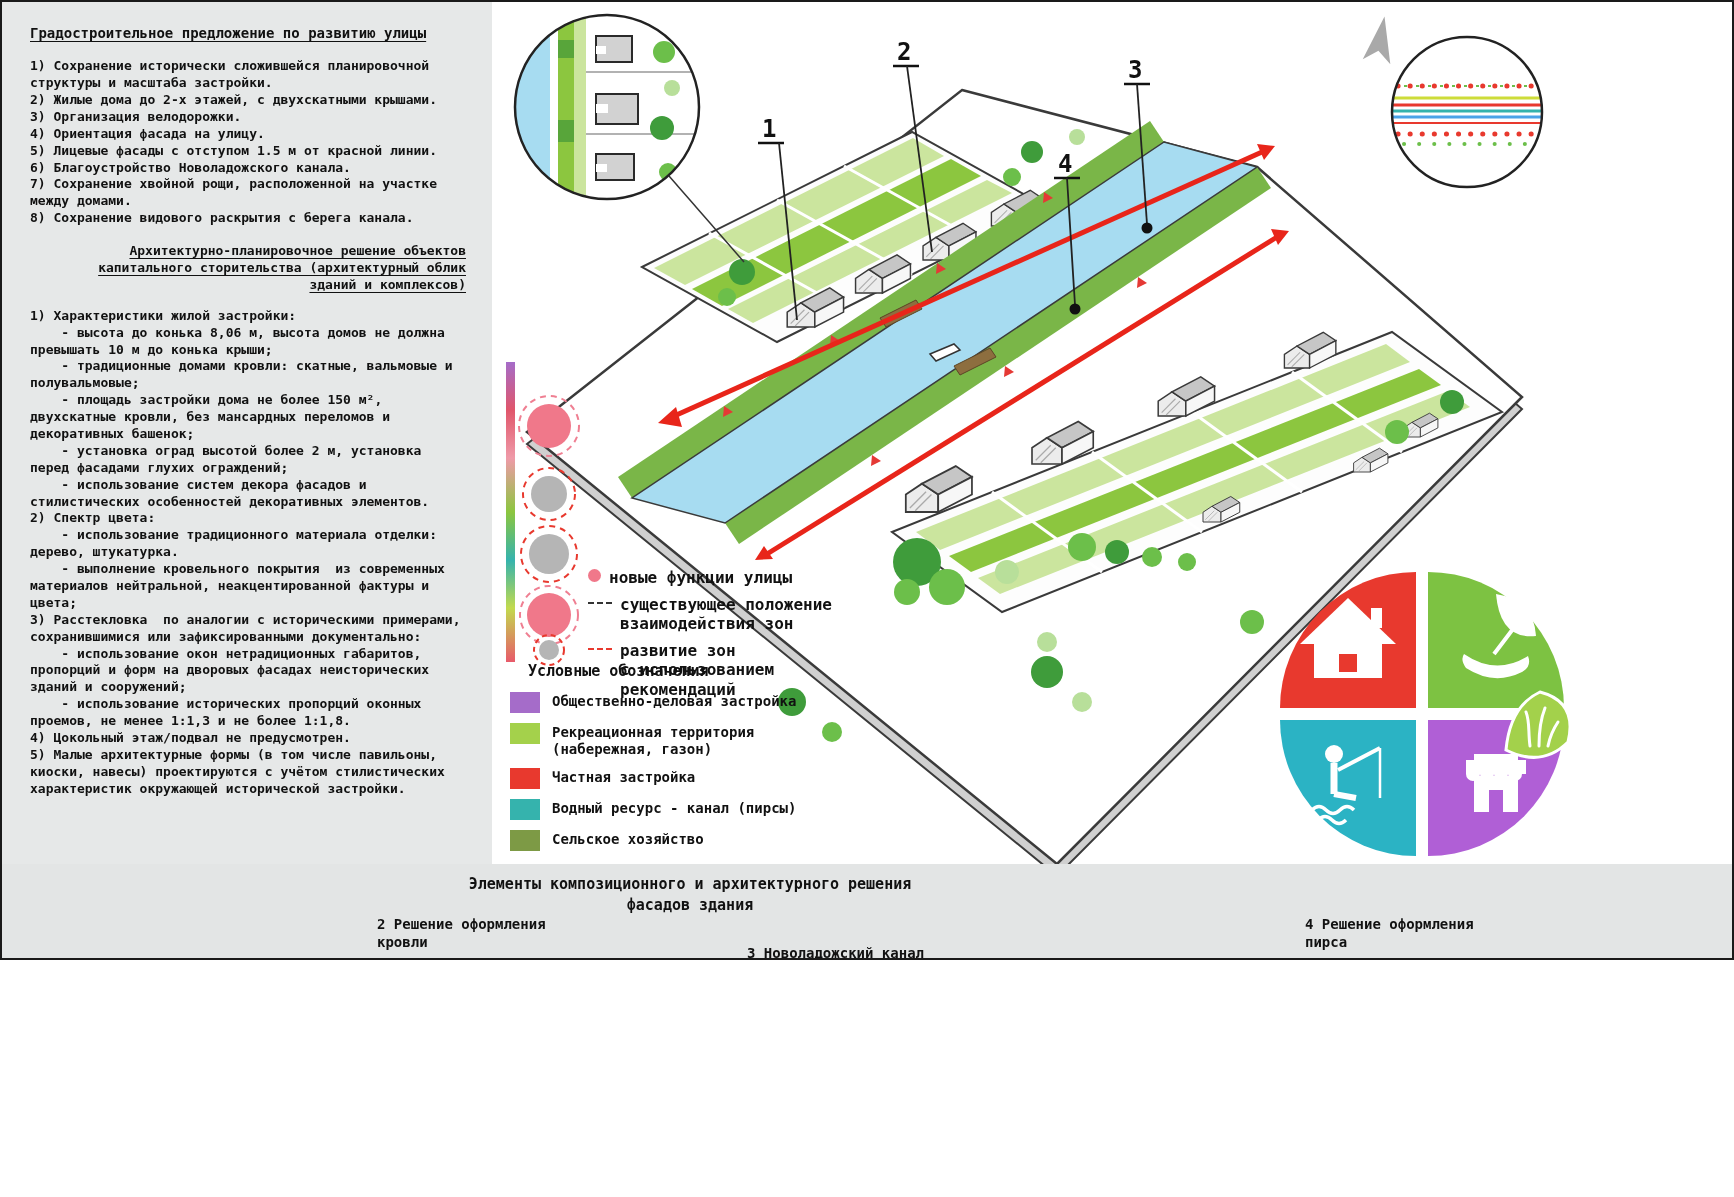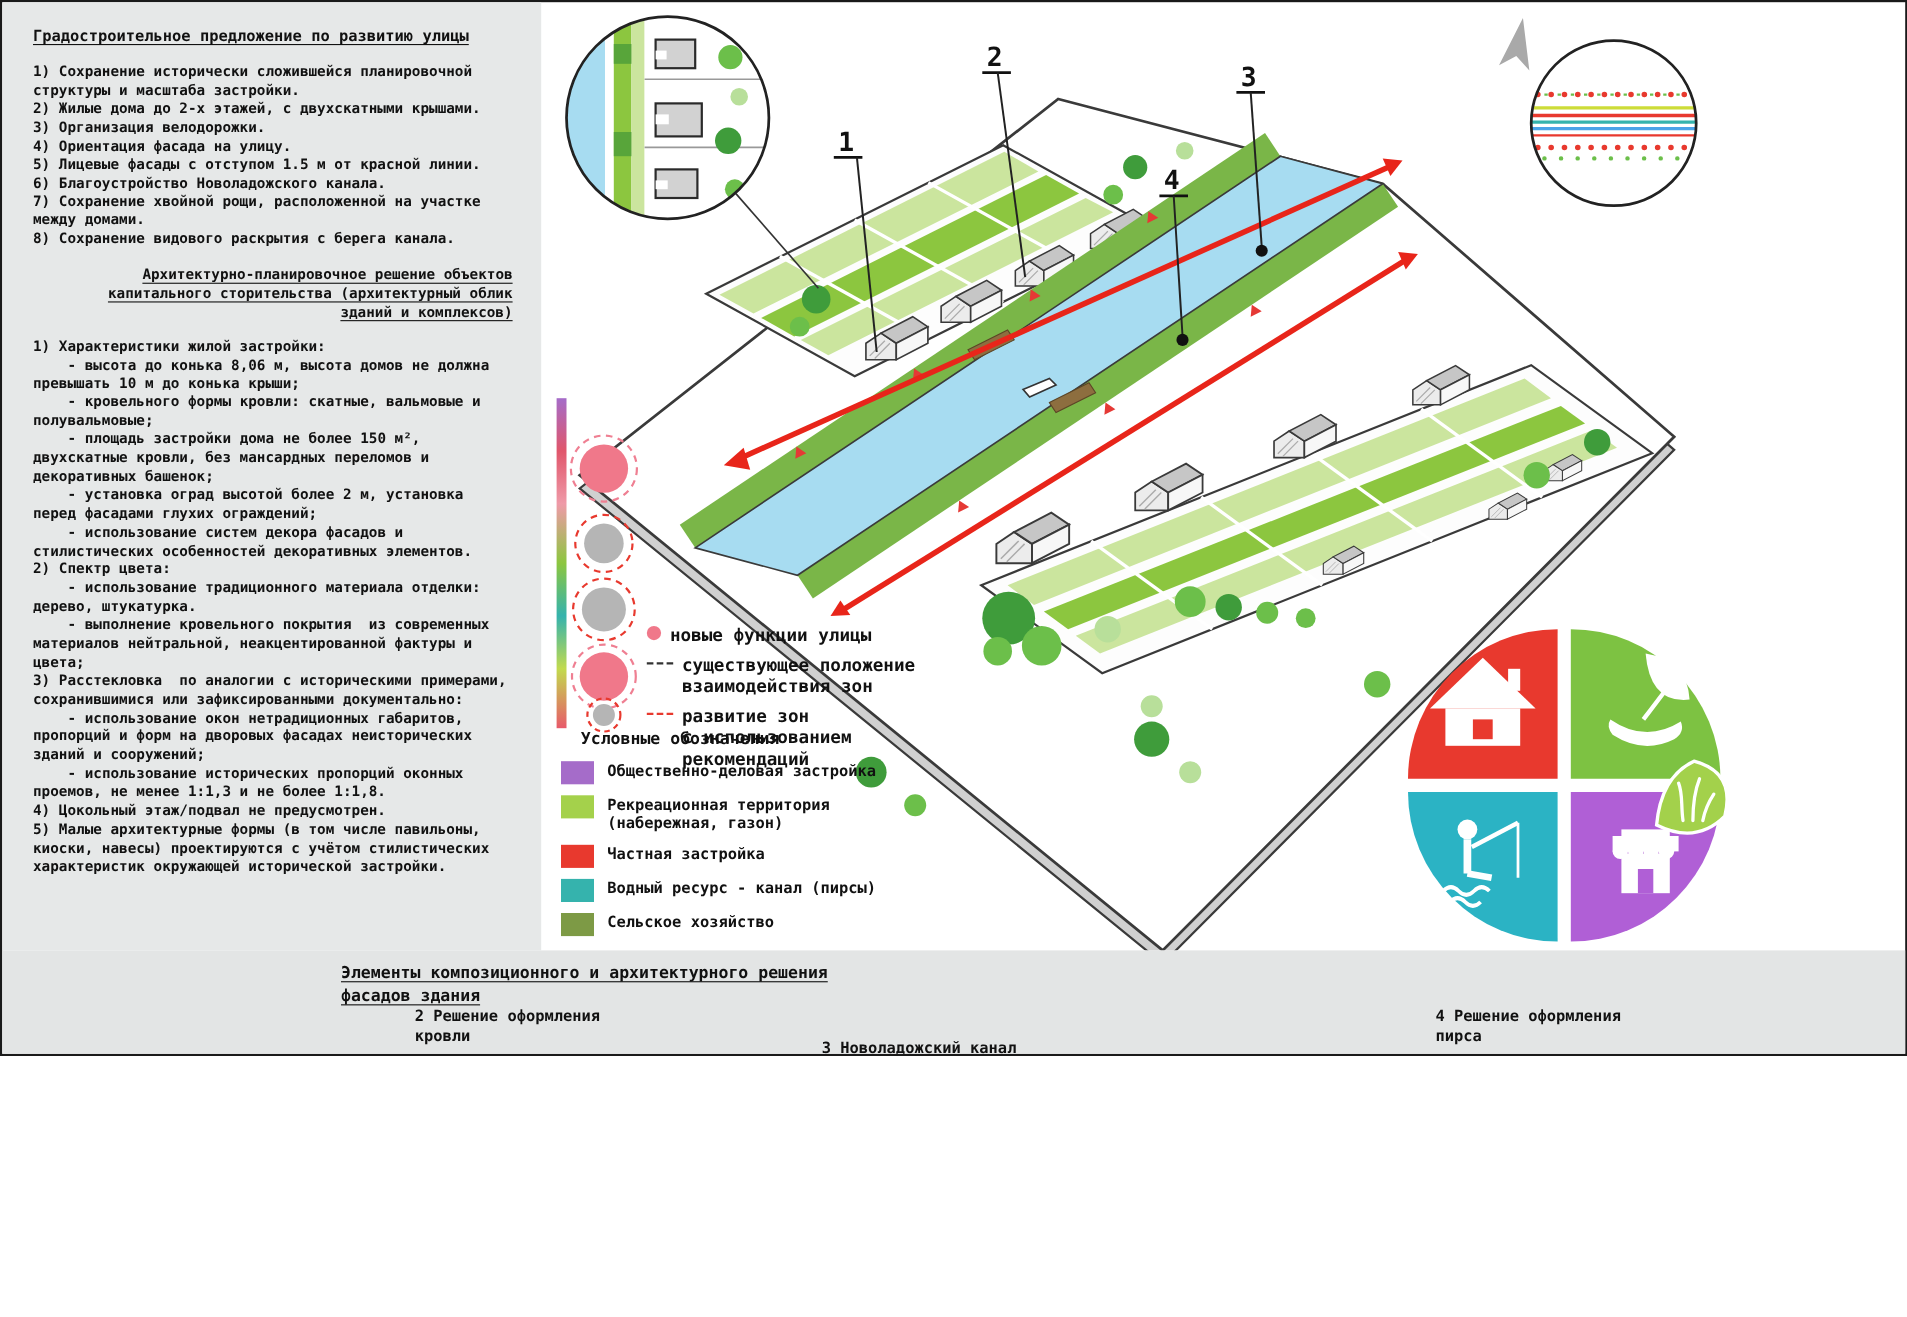--- a/index.html
+++ b/index.html
@@ -33,22 +33,22 @@
   .ml-dash.red { border-top-color:#e8392e; }
   .ml-label { white-space:pre-line; line-height:1.22; }
   .legend { position:absolute; left:18px; top:660px; width:340px; }
   .legend-title { font-size:15px; font-weight:700; margin:0 0 12px 18px; }
   .legend-item { display:flex; align-items:flex-start; gap:12px; margin-bottom:10px; }
   .legend-swatch { width:30px; height:21px; flex:none; }
   .legend-label { font-size:14px; font-weight:700; white-space:pre-line; line-height:1.2; padding-top:1px; }
   
   .bottom-strip { position:absolute; left:0; top:862px; width:1734px; height:335px; background:#e3e5e5; }
   .strip-title {
-    position:absolute; left:308px; top:10px; width:780px; text-align:left;
-    font-size:15px; font-weight:700; text-decoration:underline;
+    position:absolute; left:298px; top:10px; width:780px; text-align:center;
+    font-size:15px; font-weight:700; 
     text-underline-offset:3px; white-space:pre-line; line-height:1.4;
   }
   .photo-group { position:absolute; top:52px; }
   .pg-label { font-size:14px; font-weight:700; white-space:pre-line; line-height:1.28; height:42px; }
   .photos { display:flex; gap:6px; }
   .photo { height:107px; flex:none; }
   .g1 { left:45px; }  .g2 { left:375px; }  .g3 { left:745px;margin-top:29px; }  .g4 { left:1303px; }
   .ph-f1 { width:112px; background:
       repeating-linear-gradient(0deg, rgba(60,30,10,.25) 0 2px, transparent 2px 9px),
       linear-gradient(180deg,#d8a860 0%,#c07a30 30%,#8a4a20 55%,#5a3416 80%,#38220e 100%); }
@@ -83,21 +83,21 @@
         <p class="para">7) Сохранение хвойной рощи, расположенной на участке между домами.</p>
         <p class="para">8) Сохранение видового раскрытия с берега канала.</p>
       </div>
     <h2>Архитектурно-планировочное решение объектов
 капитального сторительства (архитектурный облик
 зданий и комплексов)</h2>
     <div>
 
     <p class="para">1) Характеристики жилой застройки:</p>
         <p class="para">    - высота до конька 8,06 м, высота домов не должна превышать 10 м до конька крыши;</p>
-        <p class="para">    - кровельного формы кровли: скатные, вальмовые и полувальмовые;</p>
+        <p class="para">    - традиционные домами кровли: скатные, вальмовые и полувальмовые;</p>
         <p class="para">    - площадь застройки дома не более 150 м², двухскатные кровли, без мансардных переломов и декоративных башенок;</p>
         <p class="para">    - установка оград высотой более 2 м, установка перед фасадами глухих ограждений;</p>
         <p class="para">    - использование систем декора фасадов и стилистических особенностей декоративных элементов.</p>
         <p class="para">2) Спектр цвета:</p>
         <p class="para">    - использование традиционного материала отделки: дерево, штукатурка.</p>
         <p class="para">    - выполнение кровельного покрытия  из современных материалов нейтральной, неакцентированной фактуры и цвета;</p>
         <p class="para">3) Расстекловка  по аналогии с историческими примерами, сохранившимися или зафиксированными документально:</p>
         <p class="para">    - использование окон нетрадиционных габаритов, пропорций и форм на дворовых фасадах неисторических зданий и сооружений;</p>
         <p class="para">    - использование исторических пропорций оконных проемов, не менее 1:1,3 и не более 1:1,8.</p>
         <p class="para">4) Цокольный этаж/подвал не предусмотрен.</p>

